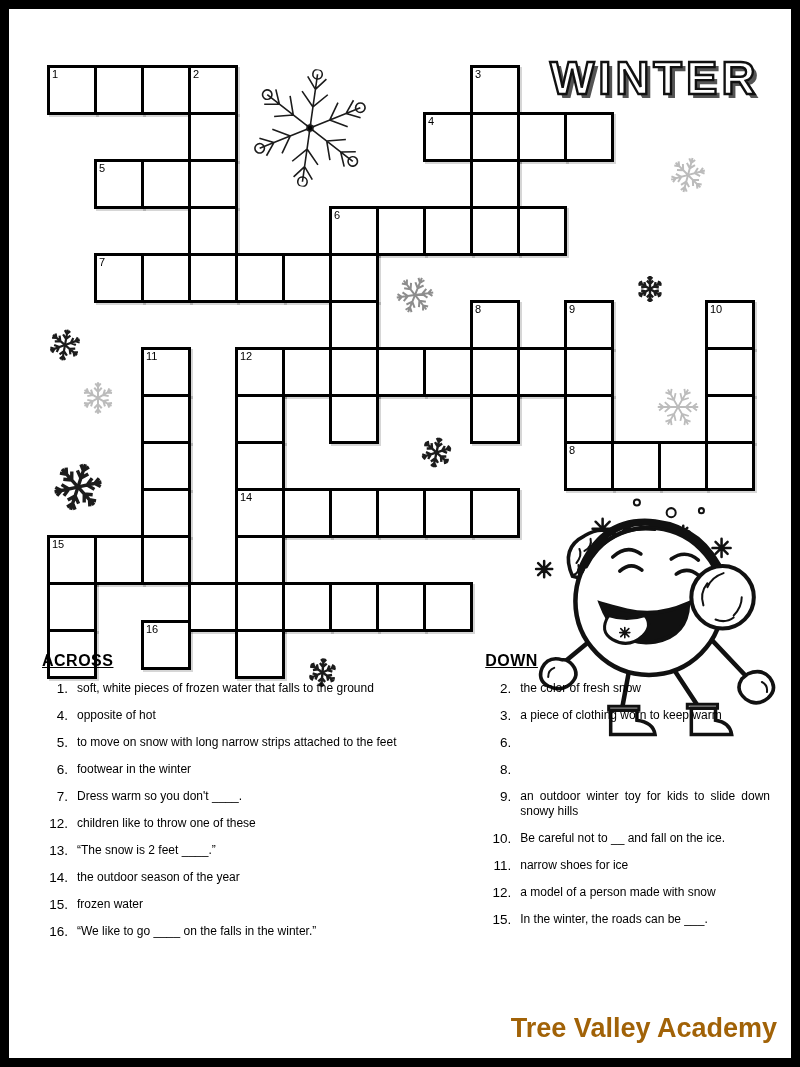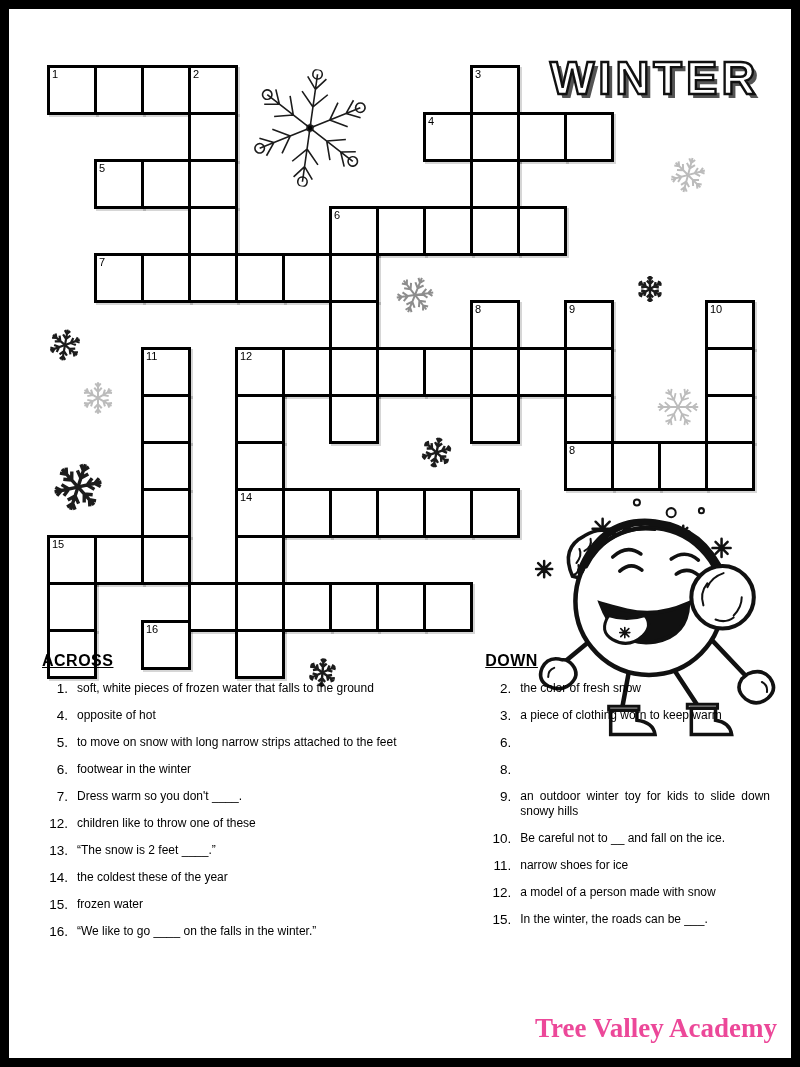--- a/index.html
+++ b/index.html
@@ -284,21 +284,21 @@
           <div class="clue">
             <div class="cnum">12.</div>
             <div class="ctext">children like to throw one of these</div>
           </div>
           <div class="clue">
             <div class="cnum">13.</div>
             <div class="ctext">“The snow is 2 feet ____.”</div>
           </div>
           <div class="clue">
             <div class="cnum">14.</div>
-            <div class="ctext">the coldest these of the year</div>
+            <div class="ctext">the outdoor season of the year</div>
           </div>
           <div class="clue">
             <div class="cnum">15.</div>
             <div class="ctext">frozen water</div>
           </div>
           <div class="clue">
             <div class="cnum">16.</div>
             <div class="ctext">“We like to go ____ on the falls in the winter.”</div>
           </div>
         </div>
@@ -337,21 +337,21 @@
             <div class="ctext">a model of a person made with snow</div>
           </div>
           <div class="clue">
             <div class="cnum">15.</div>
             <div class="ctext">In the winter, the roads can be ___.</div>
           </div>
         </div>
     </div>
   </div>
 
-  <div class="brand" style="color: #ec4899; font-family: Liberation Serif, serif;">Tree Valley Academy</div>
+  <div class="brand" style="color: #a16207;">Tree Valley Academy</div>
 
   <div class="frame"></div>
 <svg viewBox="-50 -50 100 100" class="flake dark" style="left: 251px; top: 69px; width: 118px; height: 118px; transform: rotate(8deg);">
       <use href="#flake-fancy" stroke-width="1.6"></use>
     </svg>
     <svg viewBox="-50 -50 100 100" class="flake light" style="left: 669px; top: 156px; width: 38px; height: 38px; transform: rotate(15deg);">
       <use href="#flake6" stroke-width="2"></use>
     </svg>
     <svg viewBox="-50 -50 100 100" class="flake dark" style="left: 636px; top: 275px; width: 28px; height: 28px; transform: rotate(0deg);">
       <use href="#flake6" stroke-width="2.4"></use>

